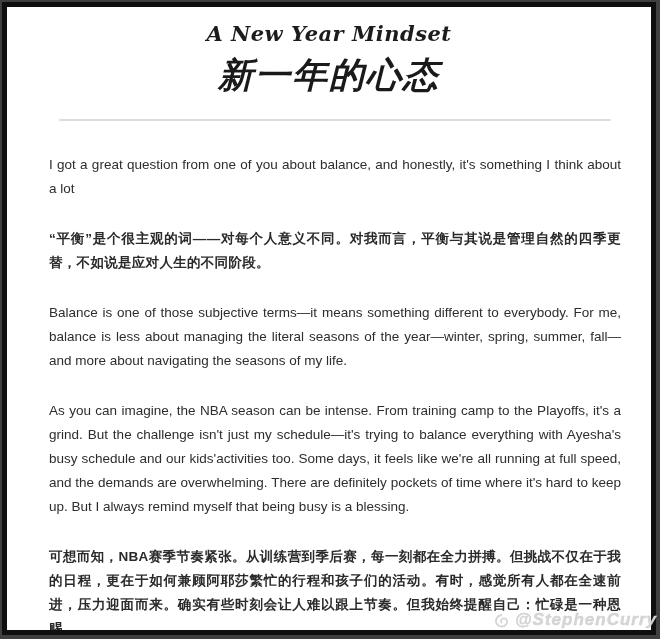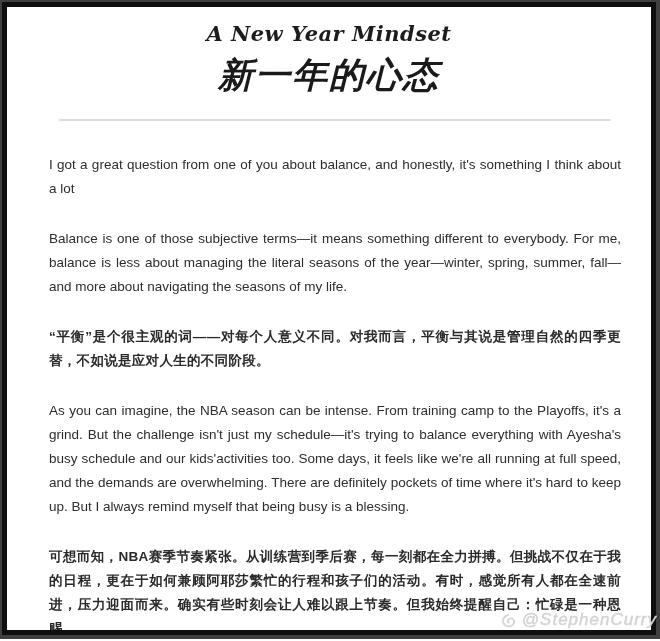--- a/index.html
+++ b/index.html
@@ -73,21 +73,21 @@
   }
   .watermark {
     position: absolute;
     right: 3px;
     bottom: 9px;
     display: flex;
     align-items: center;
     gap: 3px;
     color: #d6d6d6;
     font-size: 17px;
-    font-weight: 400;
+    font-weight: 700;
     font-style: italic;
     letter-spacing: 1px;
     white-space: nowrap;
     -webkit-text-stroke: 0.4px #cfcfcf;
   }
   .watermark svg {
     display: block;
     transform: rotate(-12deg);
   }
 </style>
@@ -100,23 +100,23 @@
     <h1 class="title-en">A New Year Mindset</h1>
 
     <h2 class="title-zh">新一年的心态</h2>
 
     <div class="divider"></div>
 
     <div class="body-text">
       <p class="para en first">I got a great question from one of you about balance, and honestly, it's something I think about a lot</p>
 
 
+      <p class="para zh">“平衡”是个很主观的词——对每个人意义不同。对我而言，平衡与其说是管理自然的四季更替，不如说是应对人生的不同阶段。</p>
+
       <p class="para en">Balance is one of those subjective terms—it means something different to everybody. For me, balance is less about managing the literal seasons of the year—winter, spring, summer, fall—and more about navigating the seasons of my life.</p>
-
-      <p class="para zh">“平衡”是个很主观的词——对每个人意义不同。对我而言，平衡与其说是管理自然的四季更替，不如说是应对人生的不同阶段。</p>
 
       <p class="para en">As you can imagine, the NBA season can be intense. From training camp to the Playoffs, it's a grind. But the challenge isn't just my schedule—it's trying to balance everything with Ayesha's busy schedule and our kids'activities too. Some days, it feels like we're all running at full speed, and the demands are overwhelming. There are definitely pockets of time where it's hard to keep up. But I always remind myself that being busy is a blessing.</p>
 
       <p class="para zh">可想而知，NBA赛季节奏紧张。从训练营到季后赛，每一刻都在全力拼搏。但挑战不仅在于我的日程，更在于如何兼顾阿耶莎繁忙的行程和孩子们的活动。有时，感觉所有人都在全速前进，压力迎面而来。确实有些时刻会让人难以跟上节奏。但我始终提醒自己：忙碌是一种恩赐。</p>
     </div>
   </div>
 
   <div class="watermark">
     <span>
       <svg width="19" height="17" viewBox="0 0 20 18" aria-hidden="true">

